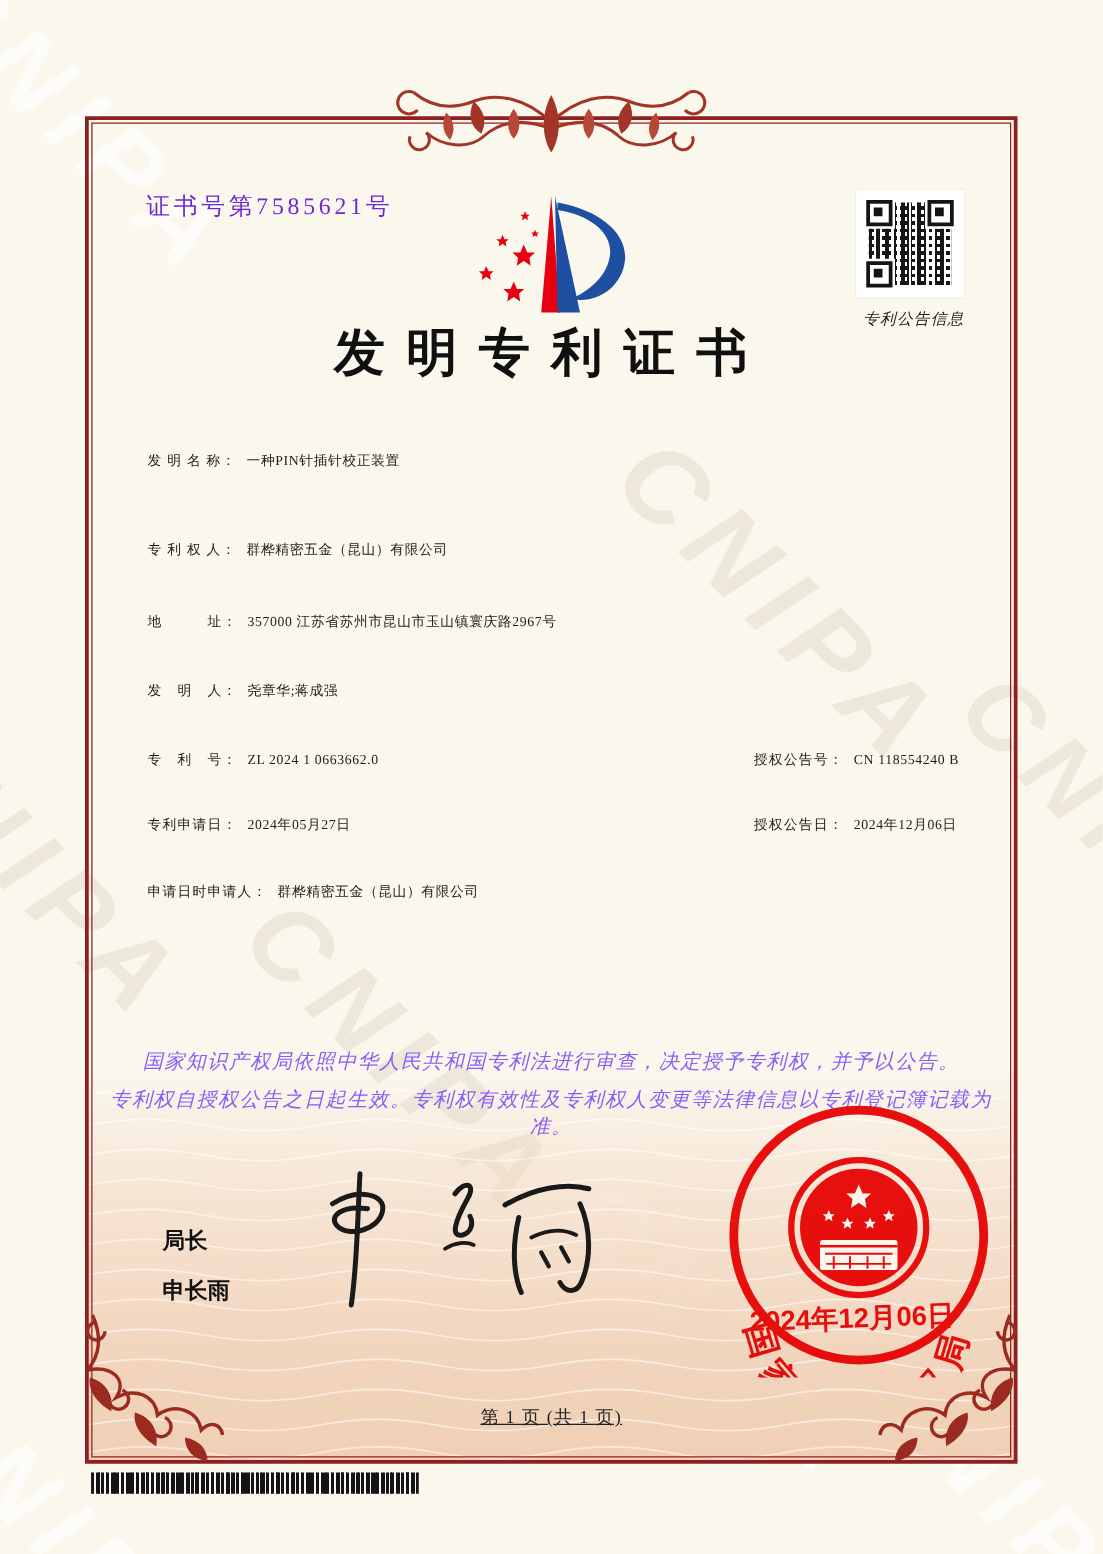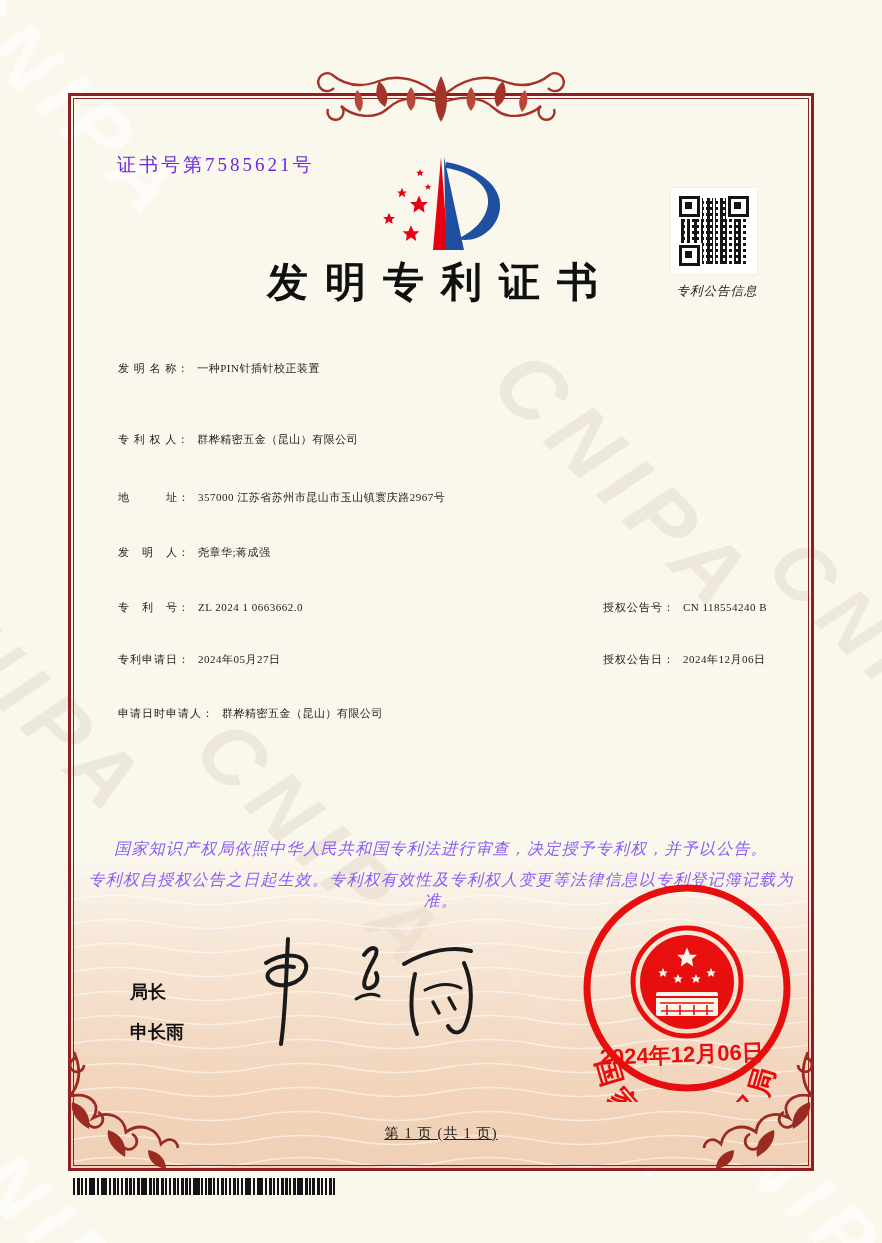--- a/index.html
+++ b/index.html
@@ -45,21 +45,21 @@
   }
 
   .ornament{position:absolute;pointer-events:none;}
 
   
   #cert-no{
     position:absolute;left:117px;top:152px;
     font-size:19px;letter-spacing:3px;color:#6d28d9;text-align:center;
   }
   #logo{position:absolute;left:360px;top:141px;}
-  #qr-block{position:absolute;left:671px;top:152px;width:92px;margin-top:36px;}
+  #qr-block{position:absolute;left:685px;top:152px;width:92px;}
   #qr{
     position:relative;width:86px;height:86px;background:#ffffff;
     box-shadow:0 0 0 1px rgba(0,0,0,0.03);
   }
   #qr-noise{
     position:absolute;inset:10px;
     background-image:
       repeating-linear-gradient(90deg, rgba(250,250,248,0) 0 4px, #ffffff 4px 6px, rgba(250,250,248,0) 6px 9px, #ffffff 9px 11px, rgba(250,250,248,0) 11px 14px),
       repeating-linear-gradient(0deg, #161616 0 3px, transparent 3px 6px, #161616 6px 9px, transparent 9px 12px),
       repeating-linear-gradient(90deg, #161616 0 3px, transparent 3px 5px, #161616 5px 9px, transparent 9px 13px);

